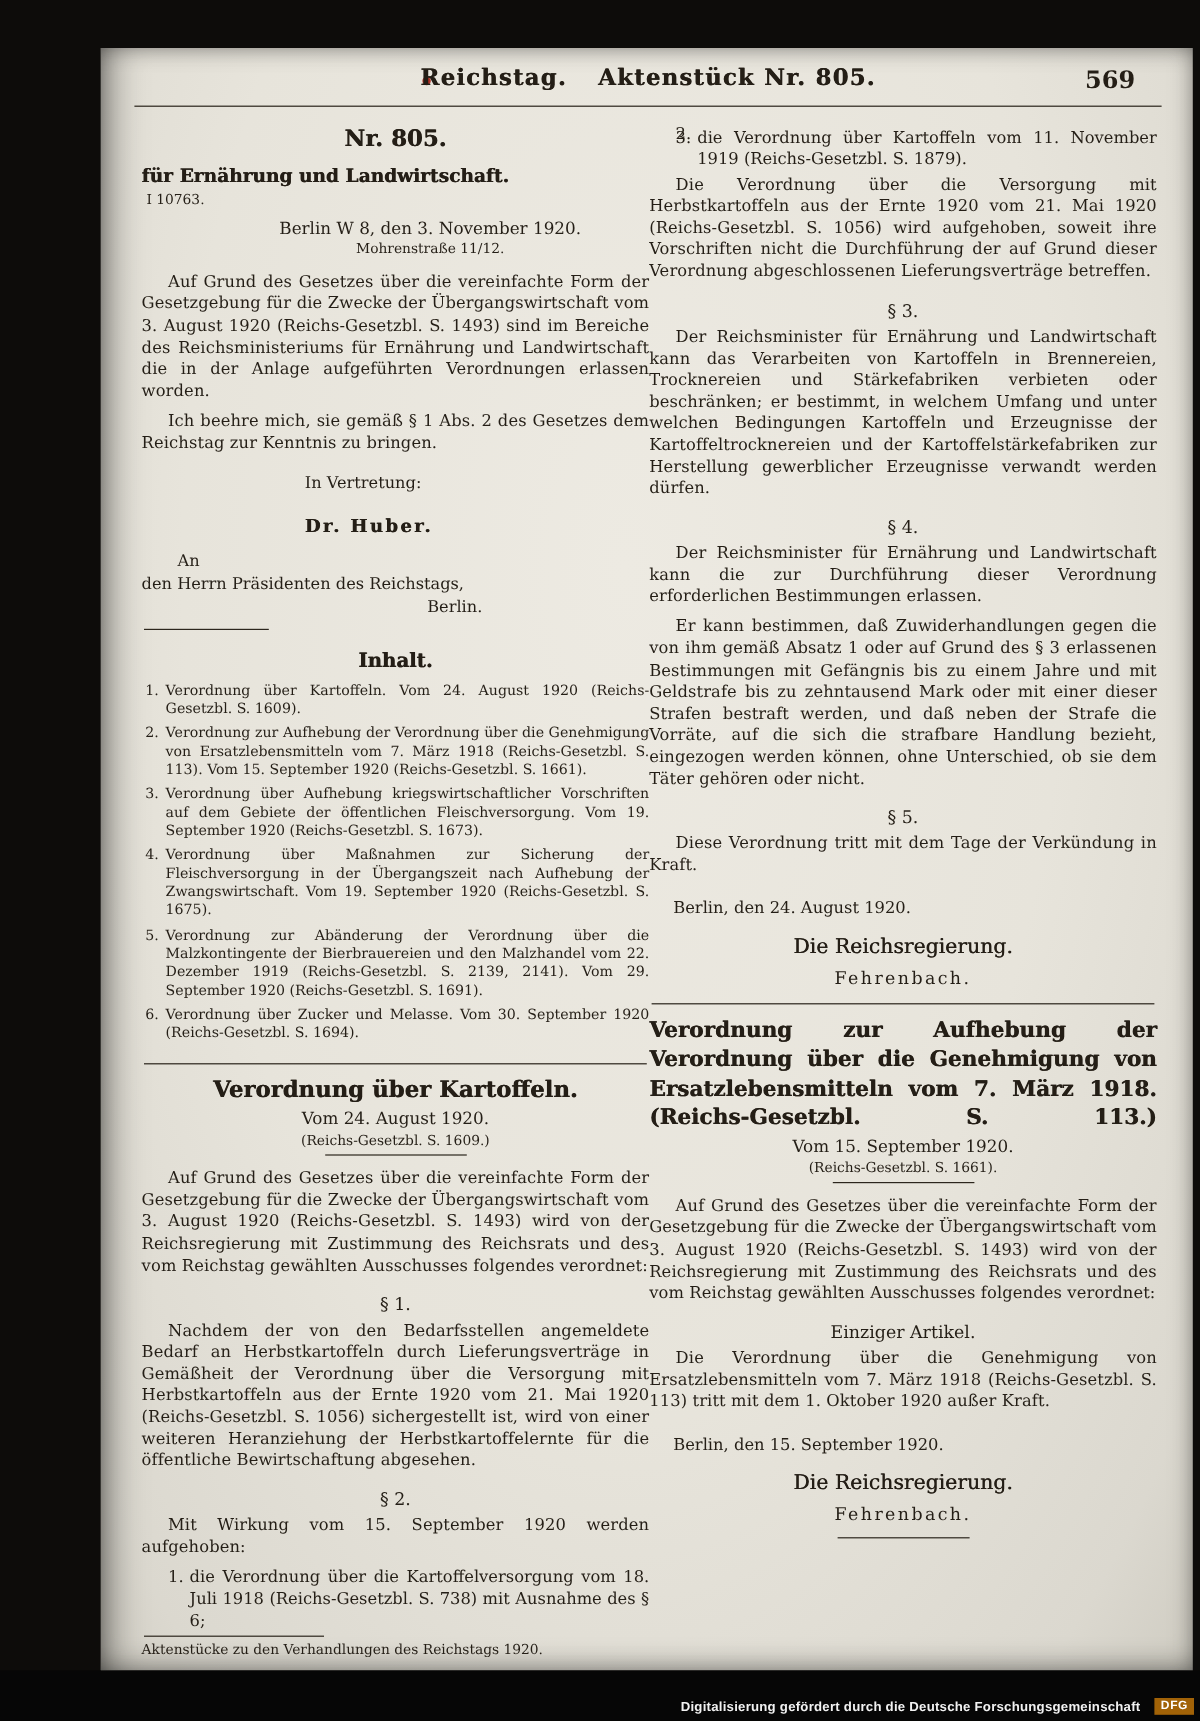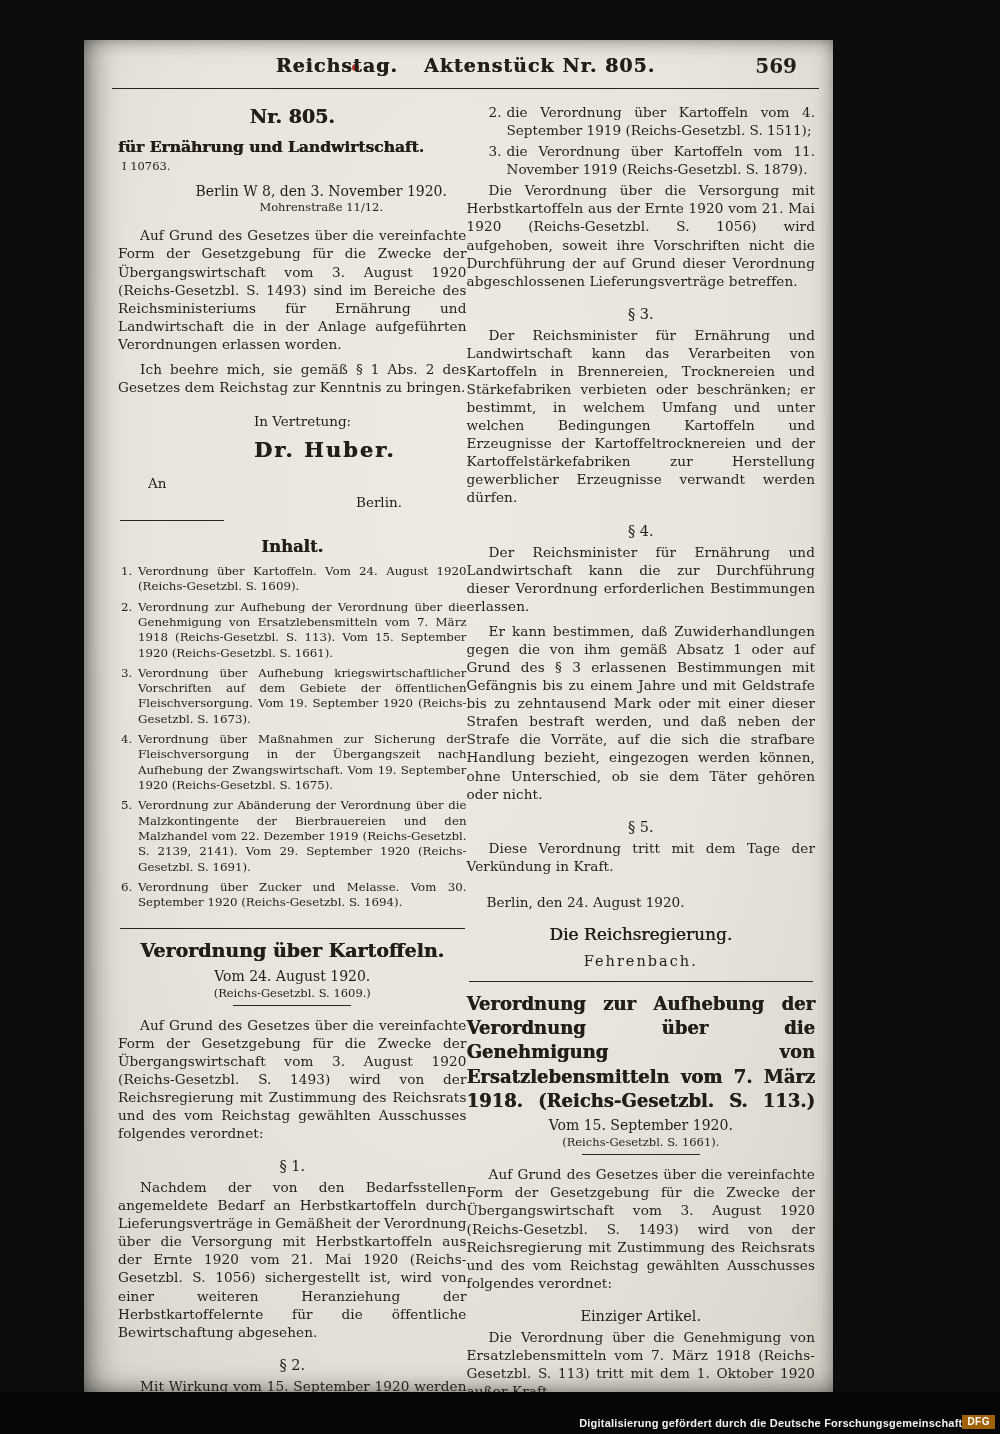--- a/index.html
+++ b/index.html
@@ -5,27 +5,27 @@
   * { margin:0; padding:0; box-sizing:border-box; }
   html,body { width:1000px; height:1434px; }
   body {
     position:relative; overflow:hidden;
     background:#0d0c0a;
     font-family:"DejaVu Serif", serif;
     color:#241e16;
   }
   
   .page {
-    position:absolute; left:84px; top:40px; width:749px; height:1352px;
+    position:absolute; left:84px; top:40px; width:910px; height:1352px;
     background:radial-gradient(ellipse at 48% 32%, #edeae2 0%, #e7e4db 55%, #dbd8cf 88%, #cfccc2 100%);
     box-shadow: inset 22px 0 34px -20px rgba(0,0,0,.6),
                 inset -10px 0 22px -12px rgba(0,0,0,.35),
                 inset 0 -14px 26px -14px rgba(0,0,0,.4),
                 inset 0 10px 20px -12px rgba(0,0,0,.35);
-    padding:12px 8px 0 22px;
+    padding:12px 20px 0 22px;
   }
   .page-header { position:relative; height:32px; }
   .red-dot { position:absolute; left:246px; top:12px; width:7px; height:7px; border-radius:50%; background:#b23327; }
   .running-title {
     position:absolute; left:0; right:0; top:2px; text-align:center;
     font-size:19px; font-weight:bold; letter-spacing:1px;
     text-shadow:.4px 0 0 currentColor;
   }
   .running-title .sep { display:inline-block; width:26px; }
   .page-num { position:absolute; right:28px; top:2px; font-size:20px; font-weight:bold; }
@@ -41,21 +41,21 @@
 
   .doc-number { text-align:center; font-size:19px; font-weight:bold; margin:2px 0 10px; text-shadow:.4px 0 0 currentColor; }
   .sender { font-size:15.5px; font-weight:bold; line-height:1.25; text-shadow:.4px 0 0 currentColor; }
   .file-ref { font-size:11.5px; margin:3px 0 10px 4px; }
   .dateline-block { text-align:center; padding-left:58px; margin-bottom:12px; }
   .dateline { font-size:14px; }
   .street { font-size:11.5px; margin-top:1px; }
 
   .vertretung-block { padding-left:136px; margin:10px 0 6px; }
   .vertretung-label { font-size:13.5px; }
-  .minister-signature { font-size:21px; font-weight:bold; letter-spacing:2px; margin-top:8px; text-shadow:.4px 0 0 currentColor; }
+  .minister-signature { font-size:15px; font-weight:bold; letter-spacing:2px; margin-top:18px; text-shadow:.4px 0 0 currentColor; }
 
   .an-block { font-size:13.5px; line-height:1.4; margin-top:6px; }
   .an-block .an { padding-left:30px; }
   .an-block .city { padding-left:238px; }
 
   .rule-short { border:none; border-top:1.2px solid #2c261d; width:104px; margin:8px 0 4px 2px; }
   .rule-short.centered { margin:10px auto 2px auto; width:110px; }
 
   .inhalt-heading { text-align:center; font-size:16.5px; font-weight:bold; margin:12px 0 8px; text-shadow:.4px 0 0 currentColor; }
   .inhalt-list { list-style:none; font-size:11.8px; line-height:1.3; }
@@ -83,21 +83,21 @@
   .footnote-block { margin-top:auto; padding-bottom:4px; }
   .footnote-rule { border:none; border-top:1px solid #2c261d; width:150px; margin:0 0 3px 2px; }
   .footnote { font-size:11.5px; }
 
   .sheet-block { margin-top:auto; padding-bottom:6px; text-align:right; padding-right:86px; }
   .sheet-number { font-size:13.5px; font-weight:bold; }
 
   
   .bottom-bar {
     position:absolute; left:0; right:0; bottom:0; height:42px; background:#060606;
-    display:flex; align-items:flex-end; justify-content:flex-end; gap:0;
+    display:flex; align-items:flex-end; justify-content:flex-end; gap:12px;
     padding:0 5px 5px 0;
     font-family:"Liberation Sans", sans-serif;
   }
   .digitization-note { color:#f2f2f2; font-size:11px; font-weight:bold; letter-spacing:.2px; }
   .dfg-logo { background:#a16207; color:#ffffff; font-size:10px; font-weight:bold; padding:1px 5px 2px; letter-spacing:.5px; }
 </style>
 </head>
 <body>
 
 <div class="page">
@@ -128,20 +128,21 @@
       <p class="body-p just ind">Auf Grund des Gesetzes über die vereinfachte Form der Gesetzgebung für die Zwecke der Übergangswirtschaft vom 3. August 1920 (Reichs-Gesetzbl. S. 1493) sind im Bereiche des Reichsministeriums für Ernährung und Landwirtschaft die in der Anlage aufgeführten Verordnungen erlassen worden.</p>
       <p class="body-p just ind">Ich beehre mich, sie gemäß § 1 Abs. 2 des Gesetzes dem Reichstag zur Kenntnis zu bringen.</p>
 
       <div class="vertretung-block">
         <div class="vertretung-label">In Vertretung:</div>
         <div class="minister-signature">Dr. Huber.</div>
       </div>
 
       <div class="an-block">
         <div class="an">An</div>
+        <div>den Herrn Präsidenten des Reichstags,</div>
         <div class="city">Berlin.</div>
       </div>
 
       <hr class="rule-short">
 
       <div class="inhalt-heading">Inhalt.</div>
 
       <ol class="inhalt-list just">
         <li class="inhalt-item"><span class="num">1.</span><span>Verordnung über Kartoffeln. Vom 24. August 1920 (Reichs-Gesetzbl. S. 1609).</span></li>
         <li class="inhalt-item"><span class="num">2.</span><span>Verordnung zur Aufhebung der Verordnung über die Genehmigung von Ersatzlebensmitteln vom 7. März 1918 (Reichs-Gesetzbl. S. 113). Vom 15. September 1920 (Reichs-Gesetzbl. S. 1661).</span></li>
@@ -172,21 +173,21 @@
 
       <div class="footnote-block">
         <hr class="footnote-rule">
         <div class="footnote">Aktenstücke zu den Verhandlungen des Reichstags 1920.</div>
       </div>
     </div>
 
     <div class="col">
 
       <ol class="law-list just">
-        <li class="law-item"><span class="num">2.</span><span>die Verordnung über Kartoffeln vom 4. September 1919 (Reichs-Gesetzbl. S. 1511);</span></li>
+        <li class="law-item"><span class="num">2.</span></li>
         <li class="law-item"><span class="num">3.</span><span>die Verordnung über Kartoffeln vom 11. November 1919 (Reichs-Gesetzbl. S. 1879).</span></li>
       </ol>
 
       <p class="body-p just ind">Die Verordnung über die Versorgung mit Herbstkartoffeln aus der Ernte 1920 vom 21. Mai 1920 (Reichs-Gesetzbl. S. 1056) wird aufgehoben, soweit ihre Vorschriften nicht die Durchführung der auf Grund dieser Verordnung abgeschlossenen Lieferungsverträge betreffen.</p>
 
       <div class="section-heading">§ 3.</div>
       <p class="body-p just ind">Der Reichsminister für Ernährung und Landwirtschaft kann das Verarbeiten von Kartoffeln in Brennereien, Trocknereien und Stärkefabriken verbieten oder beschränken; er bestimmt, in welchem Umfang und unter welchen Bedingungen Kartoffeln und Erzeugnisse der Kartoffeltrocknereien und der Kartoffelstärkefabriken zur Herstellung gewerblicher Erzeugnisse verwandt werden dürfen.</p>
 
       <div class="section-heading">§ 4.</div>
       <p class="body-p just ind">Der Reichsminister für Ernährung und Landwirtschaft kann die zur Durchführung dieser Verordnung erforderlichen Bestimmungen erlassen.</p>

